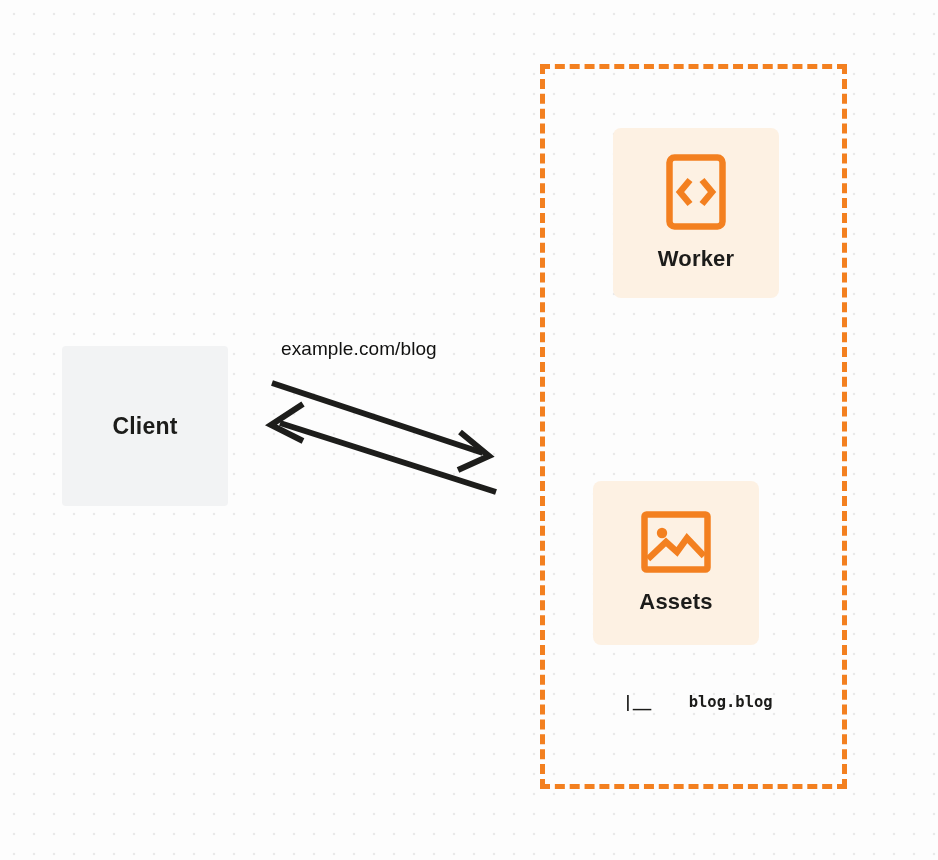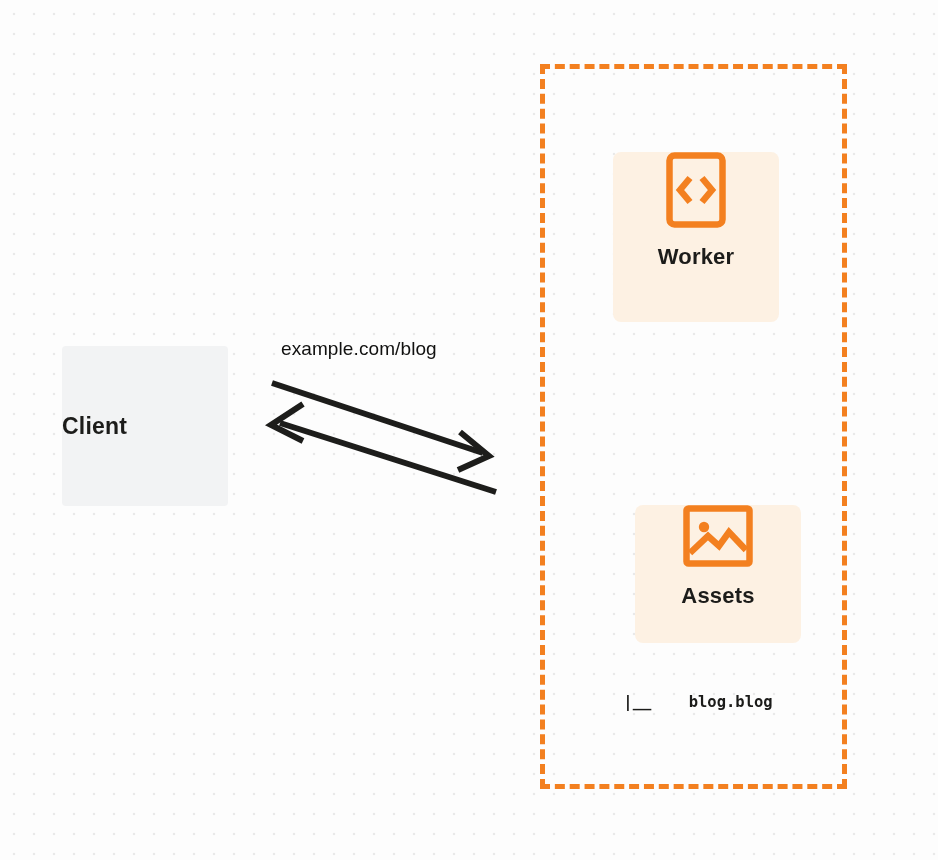--- a/index.html
+++ b/index.html
@@ -30,20 +30,21 @@
   .client-node {
     position: absolute;
     left: 62px;
     top: 346px;
     width: 166px;
     height: 160px;
     background: #f2f3f4;
     border-radius: 4px;
     display: flex;
     align-items: center;
+    justify-content: center;
   }
   .client-label {
     font-size: 23px;
     font-weight: bold;
     color: #1c1c1a;
     letter-spacing: 0.2px;
   }
 
   
   .arrows-layer {
@@ -95,31 +96,31 @@
 
   
   .card {
     position: absolute;
     width: 166px;
     background: #fdf1e3;
     border-radius: 8px;
     display: flex;
     flex-direction: column;
     align-items: center;
-    margin-top: 24px;
+    justify-content: center;
   }
   .card-worker {
     left: 613px;
     top: 128px;
     height: 170px;
   }
   .card-assets {
-    left: 635px;
+    left: 593px;
     top: 481px;
-    height: 138px;
+    height: 164px;
   }
   .card-icon {
     margin-bottom: 16px;
     line-height: 0;
   }
   .card-label {
     font-size: 22px;
     font-weight: bold;
     color: #1c1c1a;
     letter-spacing: 0.2px;

